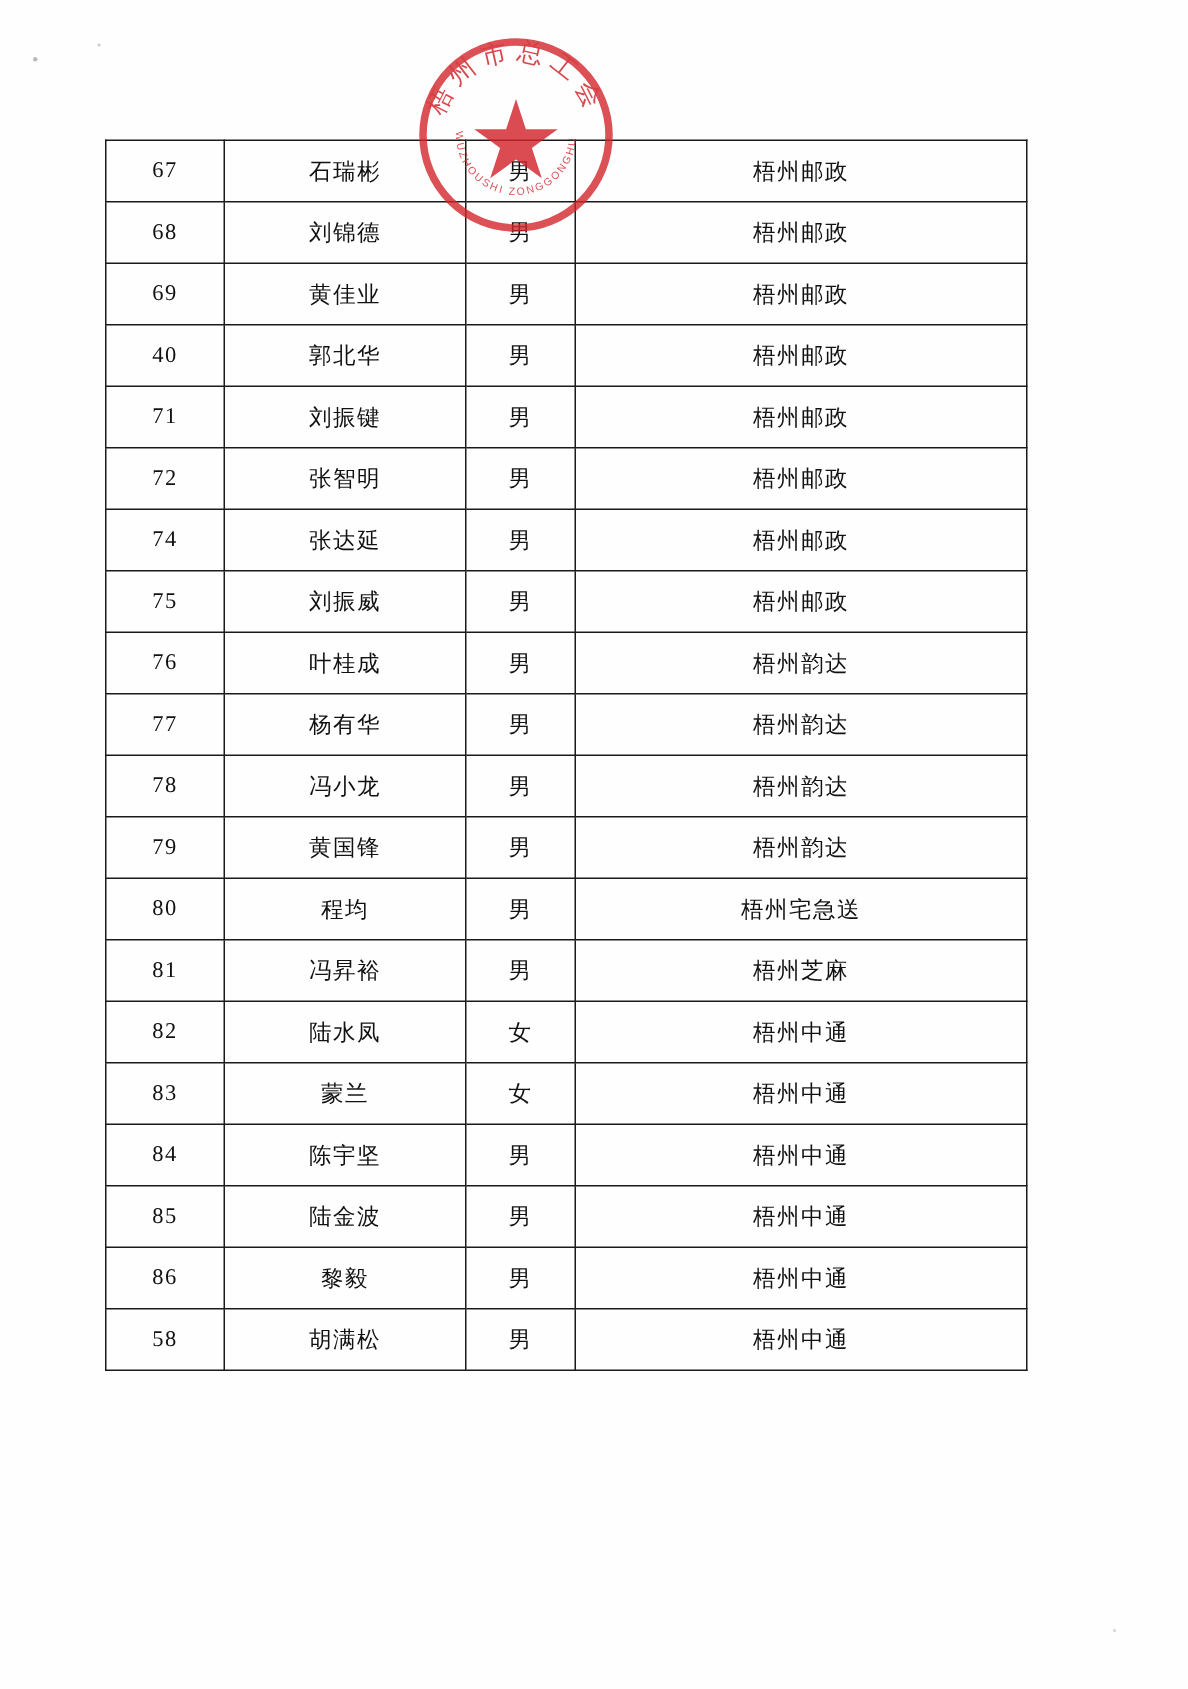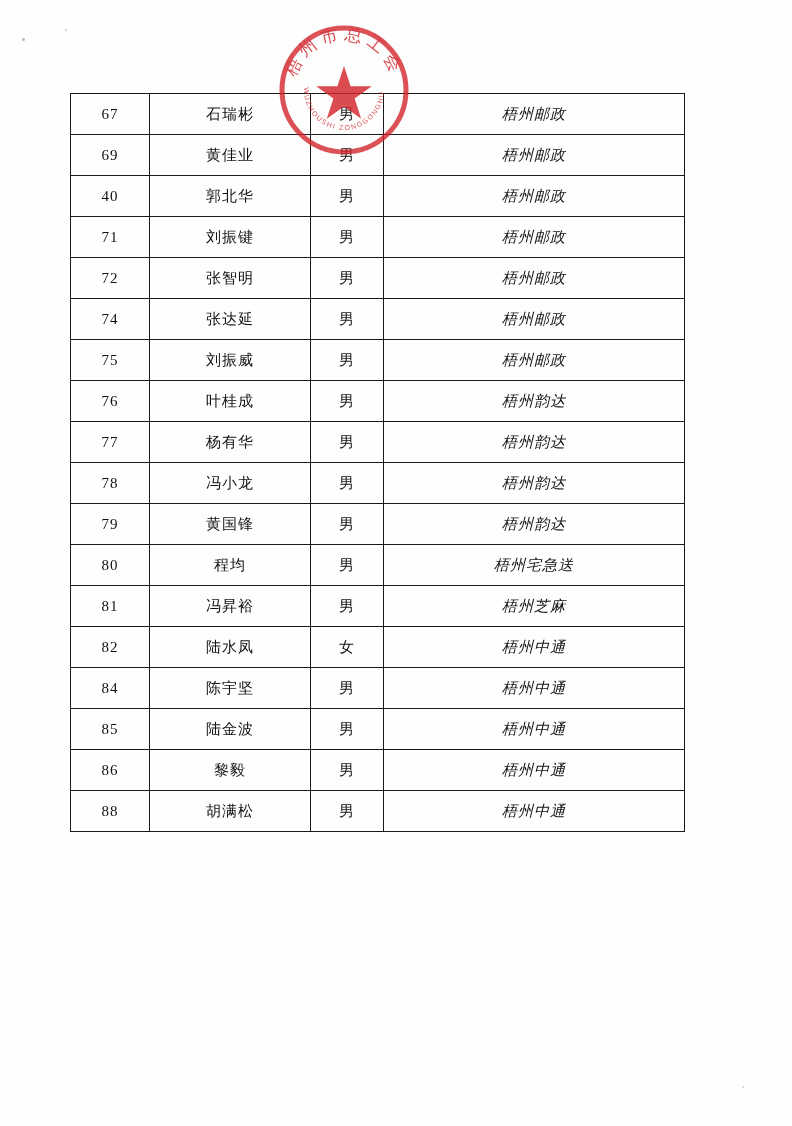--- a/index.html
+++ b/index.html
@@ -62,21 +62,21 @@
     vertical-align: middle;
     font-size: 15px;
     color: #111;
     font-family: "Liberation Serif", "DejaVu Serif", serif;
     letter-spacing: 1px;
     padding: 0;
   }
   td.c-index { width: 78px; font-family: "Liberation Serif", "DejaVu Serif", serif; letter-spacing: 0.5px; }
   td.c-name  { width: 160px; }
   td.c-gender{ width: 72px; }
-  td.c-unit  { width: 300px; font-style: italic; }
+  td.c-unit  { width: 300px; }
 </style>
 </head>
 <body>
 
 <div class="page">
 
   <div class="speck s1"></div>
   <div class="speck s2"></div>
   <div class="speck s3"></div>
 
@@ -102,20 +102,26 @@
   <div class="table-wrap">
     <table class="roster">
       <tbody>
           <tr>
             <td class="c-index">67</td>
             <td class="c-name">石瑞彬</td>
             <td class="c-gender">男</td>
             <td class="c-unit">梧州邮政</td>
           </tr>
           <tr>
+            <td class="c-index">68</td>
+            <td class="c-name">刘锦德</td>
+            <td class="c-gender">男</td>
+            <td class="c-unit">梧州邮政</td>
+          </tr>
+          <tr>
             <td class="c-index">69</td>
             <td class="c-name">黄佳业</td>
             <td class="c-gender">男</td>
             <td class="c-unit">梧州邮政</td>
           </tr>
           <tr>
             <td class="c-index">40</td>
             <td class="c-name">郭北华</td>
             <td class="c-gender">男</td>
             <td class="c-unit">梧州邮政</td>
@@ -180,39 +186,45 @@
             <td class="c-gender">男</td>
             <td class="c-unit">梧州芝麻</td>
           </tr>
           <tr>
             <td class="c-index">82</td>
             <td class="c-name">陆水凤</td>
             <td class="c-gender">女</td>
             <td class="c-unit">梧州中通</td>
           </tr>
           <tr>
+            <td class="c-index">83</td>
+            <td class="c-name">蒙兰</td>
+            <td class="c-gender">女</td>
+            <td class="c-unit">梧州中通</td>
+          </tr>
+          <tr>
             <td class="c-index">84</td>
             <td class="c-name">陈宇坚</td>
             <td class="c-gender">男</td>
             <td class="c-unit">梧州中通</td>
           </tr>
           <tr>
             <td class="c-index">85</td>
             <td class="c-name">陆金波</td>
             <td class="c-gender">男</td>
             <td class="c-unit">梧州中通</td>
           </tr>
           <tr>
             <td class="c-index">86</td>
             <td class="c-name">黎毅</td>
             <td class="c-gender">男</td>
             <td class="c-unit">梧州中通</td>
           </tr>
           <tr>
-            <td class="c-index">88</td>
+            <td class="c-index">58</td>
             <td class="c-name">胡满松</td>
             <td class="c-gender">男</td>
             <td class="c-unit">梧州中通</td>
           </tr>
         </tbody>
     </table>
   </div>
 
 </div>
 

